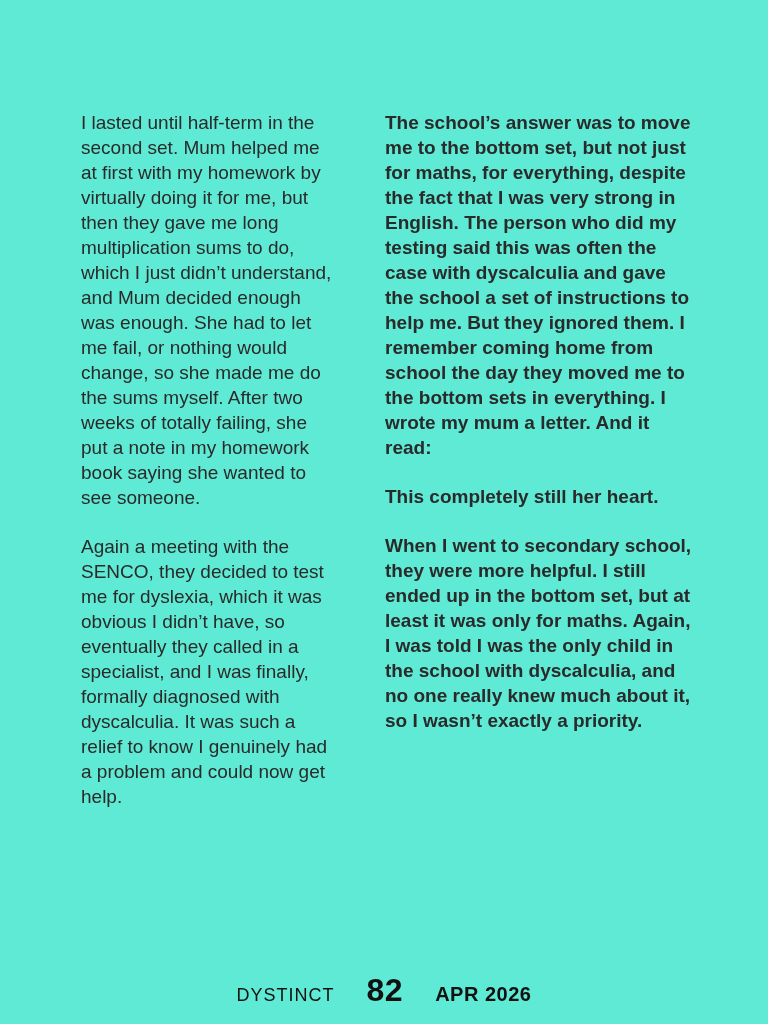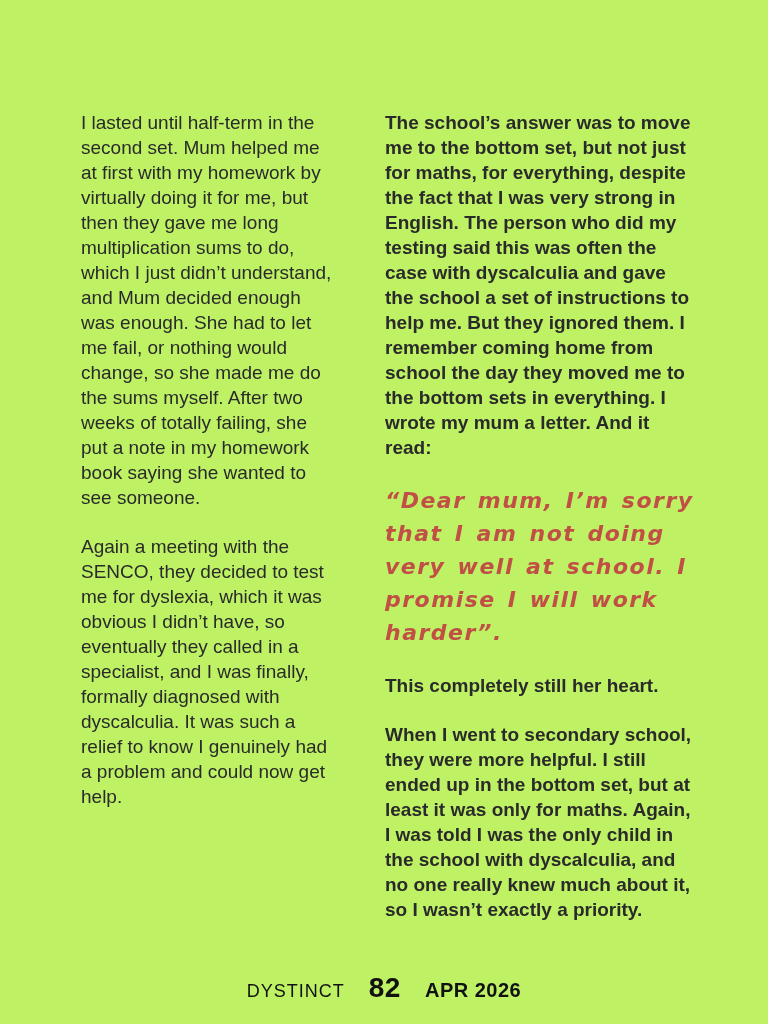--- a/index.html
+++ b/index.html
@@ -11,21 +11,21 @@
     height: 1024px;
     background: #ffffff;
     font-family: "Liberation Sans", sans-serif;
     color: #2a2a2a;
     position: relative;
     overflow: hidden;
   }
   .page {
     position: absolute;
     inset: 0;
-    background: #bef264;
+    background: #5eead4;
   }
   .columns {
     position: absolute;
     top: 110px;
     left: 81px;
     display: flex;
     gap: 52px;
   }
   .col {
     display: block;
@@ -50,30 +50,30 @@
     margin: 2px 0 24px 0 !important;
   }
   .footer {
     position: absolute;
     top: 972px;
     left: 0;
     width: 768px;
     display: flex;
     justify-content: center;
     align-items: baseline;
-    gap: 24px;
+    gap: 32px;
     color: #111111;
   }
   .footer .mag-name {
     font-size: 18px;
     font-weight: 500;
     letter-spacing: 1px;
   }
   .footer .issue-num {
-    font-size: 28px;
+    font-size: 32px;
     font-weight: 800;
     letter-spacing: 0.5px;
   }
   .footer .issue-date {
     font-size: 20px;
     font-weight: 700;
     letter-spacing: 0.5px;
   }
 </style>
 </head>
@@ -83,21 +83,20 @@
 
   <div class="columns">
 
     <section class="col col-left">
       <p>I lasted until half-term in the second set. Mum helped me at first with my homework by virtually doing it for me, but then they gave me long multiplication sums to do, which I just didn’t understand, and Mum decided enough was enough. She had to let me fail, or nothing would change, so she made me do the sums myself. After two weeks of totally failing, she put a note in my homework book saying she wanted to see someone.</p>
       <p>Again a meeting with the SENCO, they decided to test me for dyslexia, which it was obvious I didn’t have, so eventually they called in a specialist, and I was finally, formally diagnosed with dyscalculia. It was such a relief to know I genuinely had a problem and could now get help.</p>
     </section>
 
     <section class="col col-right">
       <p>The school’s answer was to move me to the bottom set, but not just for maths, for everything, despite the fact that I was very strong in English. The person who did my testing said this was often the case with dyscalculia and gave the school a set of instructions to help me. But they ignored them. I remember coming home from school the day they moved me to the bottom sets in everything. I wrote my mum a letter. And it read:</p>
-      <p class="quote">“Dear mum, I’m sorry that I am not doing very well at school. I promise I will work harder”.</p>
       <p>This completely still her heart.</p>
       <p>When I went to secondary school, they were more helpful. I still ended up in the bottom set, but at least it was only for maths. Again, I was told I was the only child in the school with dyscalculia, and no one really knew much about it, so I wasn’t exactly a priority.</p>
     </section>
 
   </div>
 
   <footer class="footer">
     <span class="mag-name">DYSTINCT</span>
     <span class="issue-num">82</span>
     <span class="issue-date">APR 2026</span>

